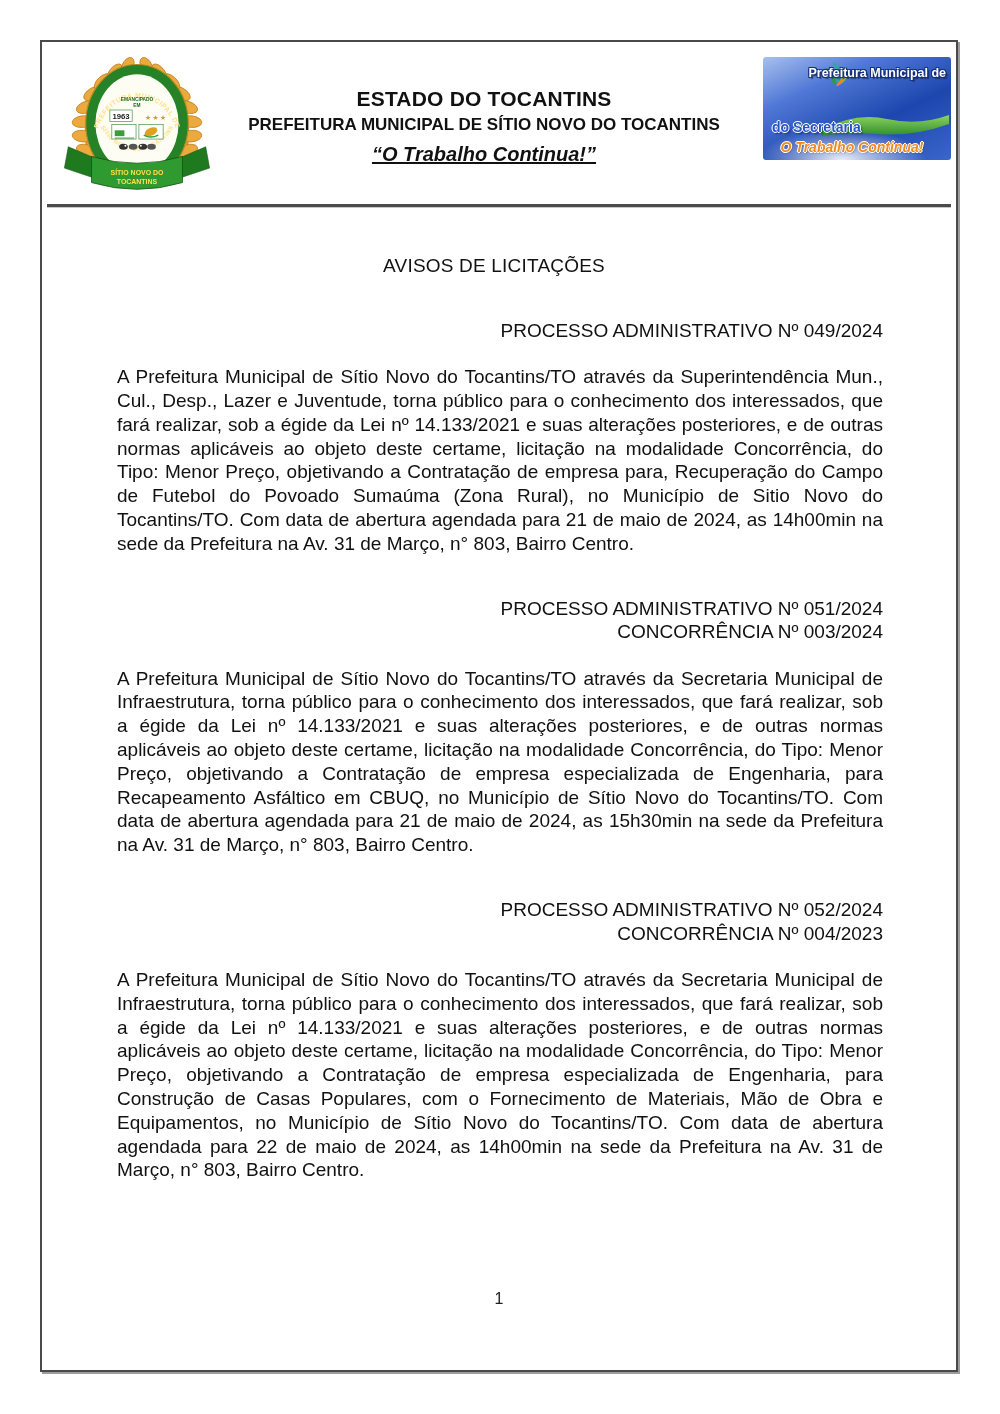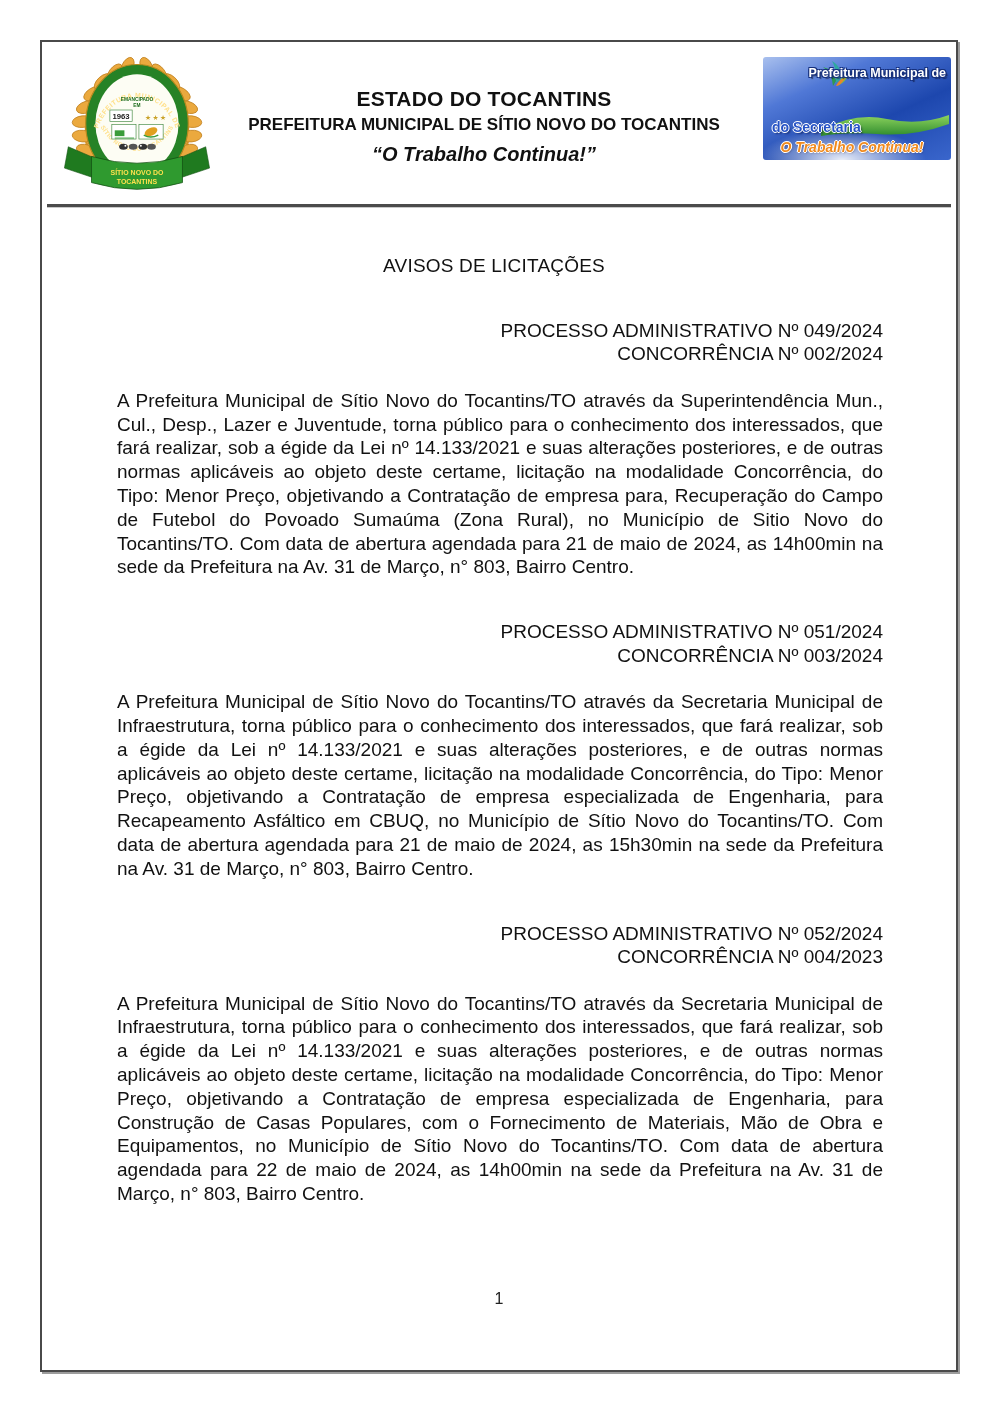--- a/index.html
+++ b/index.html
@@ -11,21 +11,21 @@
     position:absolute;left:40px;top:40px;width:914px;height:1328px;
     border:2px solid #4a4a4a;background:#fff;
     box-shadow:2px 2px 0 #9c9c9c;
   }
   
   .hdr{position:absolute;top:0;left:0;right:0;height:162px;}
   .crest{position:absolute;left:12px;top:8px;width:166px;height:150px;}
   .hdr-center{position:absolute;left:185px;right:215px;top:44px;text-align:center;}
   .hdr-state{font-size:21px;font-weight:bold;line-height:26px;letter-spacing:.2px;}
   .hdr-muni{font-size:17px;font-weight:bold;line-height:22px;margin-top:2px;}
-  .hdr-motto{font-size:20px;font-weight:bold;font-style:italic;margin-top:7px;}
+  .hdr-motto{font-size:20px;font-weight:bold;font-style:italic;margin-top:7px;text-decoration:underline;}
   .brand{
     position:absolute;right:5px;top:15px;width:188px;height:103px;overflow:hidden;
     border-radius:3px;
     background:
       radial-gradient(ellipse 120px 45px at 42% 100%, rgba(255,255,255,.9), rgba(255,255,255,0) 70%),
       linear-gradient(155deg,#a9c0ee 0%, #5078d6 28%, #1d47ae 62%, #3a66cc 100%);
   }
   .brand-top{
     position:absolute;top:9px;right:5px;font-size:12.5px;font-weight:bold;color:#fff;
     text-shadow:1px 1px 0 #16307c,-1px 1px 0 #16307c,1px -1px 0 #16307c,-1px -1px 0 #16307c,2px 2px 1px rgba(0,0,20,.5);
@@ -171,21 +171,20 @@
   </div>
 
   <div class="rule"></div>
 
   <div class="content">
     <div class="doc-title">AVISOS DE LICITAÇÕES</div>
 
     <div>
       <div class="sec-head">
         <div>PROCESSO ADMINISTRATIVO Nº 049/2024</div>
-        <div>CONCORRÊNCIA Nº 002/2024</div>
       </div>
       <div class="sec-body">A Prefeitura Municipal de Sítio Novo do Tocantins/TO através da Superintendência Mun., Cul., Desp., Lazer e Juventude, torna público para o conhecimento dos interessados, que fará realizar, sob a égide da Lei nº 14.133/2021 e suas alterações posteriores, e de outras normas aplicáveis ao objeto deste certame, licitação na modalidade Concorrência, do Tipo: Menor Preço, objetivando a Contratação de empresa para, Recuperação do Campo de Futebol do Povoado Sumaúma (Zona Rural), no Município de Sitio Novo do Tocantins/TO. Com data de abertura agendada para 21 de maio de 2024, as 14h00min na sede da Prefeitura na Av. 31 de Março, n° 803, Bairro Centro.</div>
     </div>
 
     <div>
       <div class="sec-head">
         <div>PROCESSO ADMINISTRATIVO Nº 051/2024</div>
         <div>CONCORRÊNCIA Nº 003/2024</div>
       </div>
       <div class="sec-body">A Prefeitura Municipal de Sítio Novo do Tocantins/TO através da Secretaria Municipal de Infraestrutura, torna público para o conhecimento dos interessados, que fará realizar, sob a égide da Lei nº 14.133/2021 e suas alterações posteriores, e de outras normas aplicáveis ao objeto deste certame, licitação na modalidade Concorrência, do Tipo: Menor Preço, objetivando a Contratação de empresa especializada de Engenharia, para Recapeamento Asfáltico em CBUQ, no Município de Sítio Novo do Tocantins/TO. Com data de abertura agendada para 21 de maio de 2024, as 15h30min na sede da Prefeitura na Av. 31 de Março, n° 803, Bairro Centro.</div>

